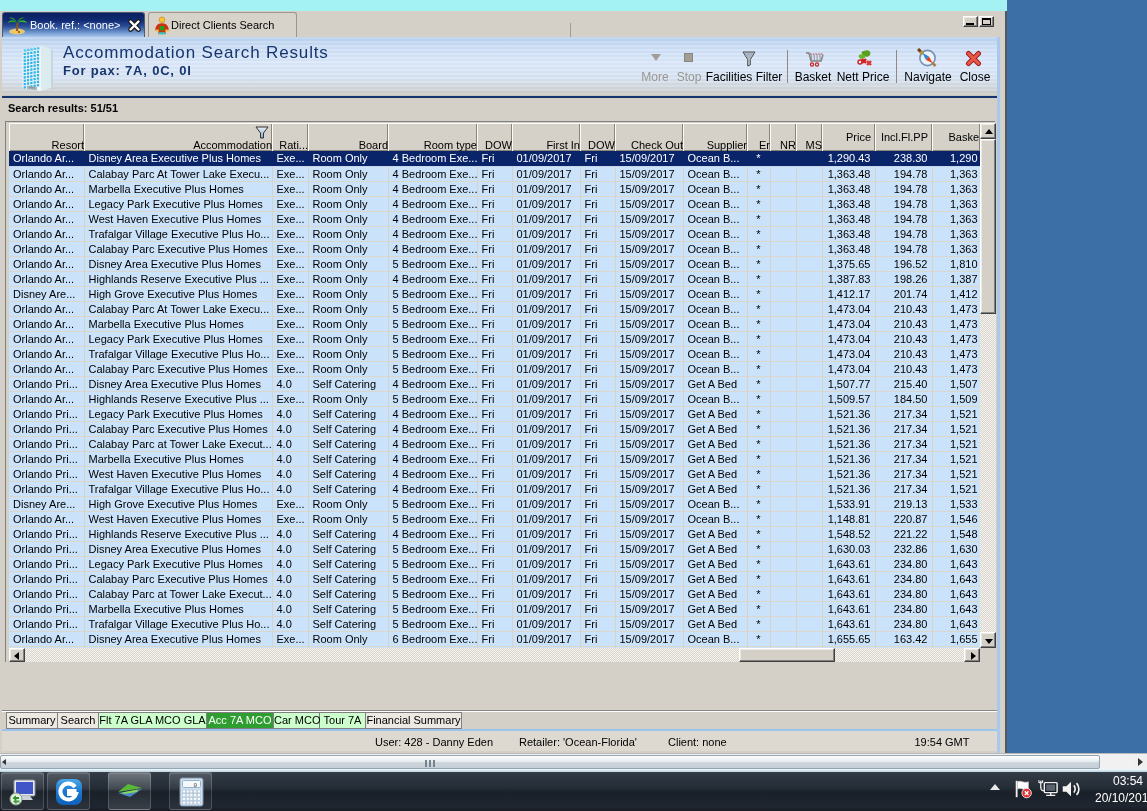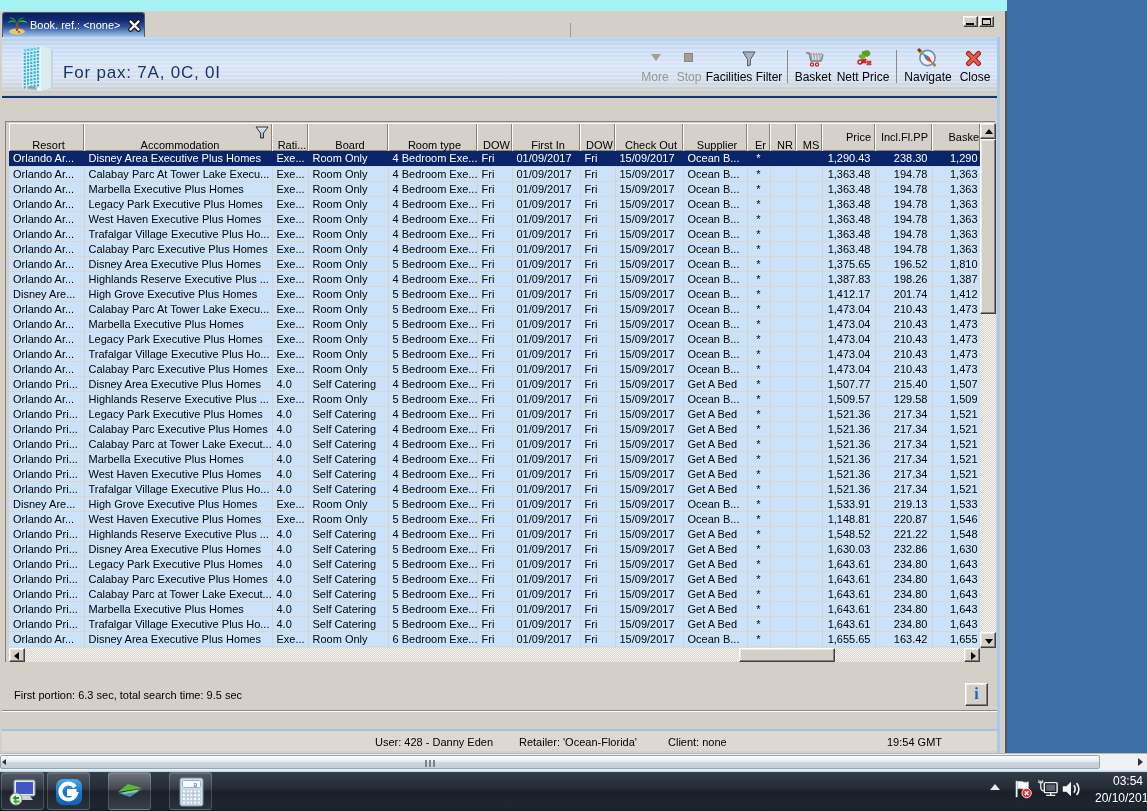--- a/index.html
+++ b/index.html
@@ -13,34 +13,34 @@
 #tab1 .lbl{position:absolute;left:27px;top:6px;}
 #tab2{left:148px;top:1px;width:149px;height:25px;background:#d7d3cb;border:1px solid #9a968e;border-bottom:none;border-radius:3px 3px 0 0;color:#000;font-size:11px;}
 #tab2 .lbl{position:absolute;left:22px;top:6px;}
 #tabline{left:570px;top:12px;width:1px;height:24px;background:#a09c94;}
 
 .winbtn{top:5px;width:15px;height:11px;background:#d4d0c8;border:1px solid #404040;border-top-color:#fff;border-left-color:#fff;box-shadow:inset -1px -1px 0 #808080,inset 1px 1px 0 #ece9e2;}
 
 #banner{left:2px;top:37px;width:997px;height:59px;background:linear-gradient(#bad2ee 0%,#cfe0f6 18%,#dcE9fa 45%,#d9e4f2 70%,#d2d6d8 88%,#cbc9c1 100%);}
 #banner .stripes{position:absolute;left:0;top:0;width:100%;height:100%;background:repeating-linear-gradient(180deg,rgba(255,255,255,0.10) 0 2px,rgba(70,100,150,0.04) 2px 4px);}
 #title1{left:61px;top:6px;font-size:17px;color:#17356d;letter-spacing:0.85px;}
-#title2{left:61px;top:26px;font-size:17px;color:#17356d;letter-spacing:0.8px;}
+#title2{left:61px;top:26px;font-size:13px;color:#17356d;letter-spacing:0.8px;font-weight:bold;}
 #navline{left:2px;top:96px;width:997px;height:2px;background:#15336e;}
 
 .tlbl{top:33px;font-size:12px;color:#000;text-align:center;white-space:nowrap;}
 .tlbl.dis{color:#9a968e;}
 .tsep{top:13px;width:1px;height:33px;background:#8e8a82;}
 
 #srstrip{left:2px;top:98px;width:997px;height:23px;background:#d4d0c8;}
 #srtext{left:6px;top:4px;font-size:11px;font-weight:bold;color:#000;}
 
 #tablewrap{left:5px;top:121px;width:990px;height:541px;background:#d4d0c8;border-top:1px solid #808080;border-left:1px solid #808080;}
 #grid{left:3px;top:1px;width:971px;height:525px;overflow:hidden;background:#cae2fa;}
 table{border-collapse:collapse;table-layout:fixed;width:971px;font-size:11px;}
-th{height:20px;background:#d5d1c8;font-weight:normal;text-align:center;padding:16px 0 0 4px;font-size:11px;white-space:nowrap;overflow:hidden;box-shadow:inset 1px 1px 0 #fcfbf7,inset -1px -1px 0 #8a8578;}
+th{height:20px;background:#d5d1c8;font-weight:normal;text-align:right;padding:16px 0 0 4px;font-size:11px;white-space:nowrap;overflow:hidden;box-shadow:inset 1px 1px 0 #fcfbf7,inset -1px -1px 0 #8a8578;}
 td{height:15px;padding:0 0 0 4px;white-space:nowrap;overflow:hidden;border-right:1px solid #d9d2c6;border-bottom:1px solid #ddd6ca;color:#000;}
 tr.sel td{background:#0a246a;color:#fff;border-right-color:#0a246a;border-bottom-color:#c8d4e8;}
 th.r,td.r{text-align:right;padding:0 4px 0 0;}
 td.pr2{padding-right:2px;}
 td.c{text-align:center;padding:0;}
 
 .sbtn{background:#d4d0c8;border:1px solid #404040;border-top-color:#fff;border-left-color:#fff;box-shadow:inset -1px -1px 0 #808080,inset 1px 1px 0 #ece9e2;}
 .arrow{position:absolute;width:0;height:0;}
 #vsb{left:974px;top:1px;width:16px;height:525px;background:repeating-conic-gradient(#f6f4f0 0 25%,#d8d4cc 0 50%);background-size:2px 2px;}
 #vthumb{left:0px;top:16px;width:16px;height:175px;}
@@ -86,20 +86,31 @@
         <path d="M10 8 C14 4 19 5 20 8 C16 6.5 12 7 10 8 Z" fill="#35b335"></path>
         <path d="M10 8 C8 3 4 1.5 2 3 C5 3 8 5.5 10 8 Z" fill="#2da32d"></path>
         <path d="M10 8 C11 3 16 1.5 18 3 C15 3 11.5 5.5 10 8 Z" fill="#249224"></path>
         <circle cx="12" cy="17" r="1.1" fill="#b04a10"></circle>
       </svg>
       <span class="lbl">Book. ref.: &lt;none&gt;</span>
       <svg class="ab" style="left:124px;top:5px" width="15" height="15" viewBox="0 0 15 15">
         <path d="M3.5 3.5 L11.5 11.5 M11.5 3.5 L3.5 11.5" stroke="#1a1a1a" stroke-width="4.6" stroke-linecap="round"></path>
         <path d="M3.5 3.5 L11.5 11.5 M11.5 3.5 L3.5 11.5" stroke="#fff" stroke-width="2.4" stroke-linecap="round"></path>
       </svg>
+    </div>
+    <div class="ab" id="tab2">
+      <svg class="ab" style="left:4px;top:2px" width="18" height="21" viewBox="0 0 20 21">
+        <circle cx="10" cy="4.2" r="3.1" fill="#f8c830" stroke="#c8861c" stroke-width="0.8"></circle>
+        <path d="M10 8 C4.5 8 2.5 12 2.5 16 L6 16 L6 20 L14 20 L14 16 L17.5 16 C17.5 12 15.5 8 10 8 Z" fill="#d03010"></path>
+        <path d="M2.5 15 L6.3 15 L6.3 17 L2.5 17 Z" fill="#f0c030"></path>
+        <path d="M17.5 15 L13.7 15 L13.7 17 L17.5 17 Z" fill="#f0c030"></path>
+        <rect x="7.5" y="11" width="5" height="5" fill="#20a020"></rect>
+        <rect x="6.5" y="18" width="7" height="2.5" fill="#30c8c8"></rect>
+      </svg>
+      <span class="lbl">Direct Clients Search</span>
     </div>
     <div class="ab" id="tabline"></div>
     <div class="ab winbtn" style="left:963px;">
         <div class="ab" style="left:2px;top:6px;width:8px;height:2px;background:#000"></div>
       </div>
     <div class="ab winbtn" style="left:979px;">
         <div class="ab" style="left:2px;top:1px;width:9px;height:7px;border:1px solid #000;border-top-width:2px;background:#d4d0c8"></div>
       </div>
   </div>
   <div class="ab" id="banner">
@@ -166,20 +177,21 @@
         <rect x="18.80" y="22.00" width="2.3" height="2.3" fill="#2fb4e8"></rect>
         <rect x="18.80" y="25.35" width="2.3" height="2.3" fill="#2fb4e8"></rect>
         <rect x="18.80" y="28.70" width="2.3" height="2.3" fill="#2fb4e8"></rect>
         <rect x="18.80" y="32.05" width="2.3" height="2.3" fill="#2fb4e8"></rect>
         <rect x="18.80" y="35.40" width="2.3" height="2.3" fill="#2fb4e8"></rect>
         <rect x="18.80" y="38.75" width="2.3" height="2.3" fill="#2fb4e8"></rect>
         <rect x="18.80" y="42.10" width="2.3" height="2.3" fill="#2fb4e8"></rect>
         <path d="M9 44 L19 44.8 L19 48.2 L9 47.2 Z" fill="#aab8c0"></path>
         <path d="M10.5 44.5 L17 45 L16.5 46.8 L11 46.3 Z" fill="#8a9aa4"></path>
       </svg>
+    <div class="ab" id="title1">Accommodation Search Results</div>
     <div class="ab" id="title2">For pax: 7A, 0C, 0I</div>
 
     <div class="ab tlbl dis" style="left:628px;width:50px">More</div>
     <div class="ab tlbl dis" style="left:662px;width:50px">Stop</div>
     <div class="ab tlbl" style="left:697px;width:90px">Facilities Filter</div>
     <div class="ab tlbl" style="left:786px;width:50px">Basket</div>
     <div class="ab tlbl" style="left:831px;width:60px">Nett Price</div>
     <div class="ab tlbl" style="left:901px;width:50px">Navigate</div>
     <div class="ab tlbl" style="left:948px;width:50px">Close</div>
     <div class="ab tsep" style="left:785px"></div>
@@ -218,20 +230,23 @@
       <path d="M15.5 15 L12 8.5 L9 12 Z" fill="#e83c14"></path>
       <path d="M15 14.5 L18.5 18" stroke="#a8804a" stroke-width="2.6"></path>
     </svg>
 
     <svg class="ab" style="left:963px;top:13px" width="17" height="17" viewBox="0 0 17 17">
       <path d="M3.5 3.5 L13.5 13.5 M13.5 3.5 L3.5 13.5" stroke="#a02020" stroke-width="5" stroke-linecap="round"></path>
       <path d="M3.5 3.5 L13.5 13.5 M13.5 3.5 L3.5 13.5" stroke="#e85948" stroke-width="3" stroke-linecap="round"></path>
     </svg>
   </div>
   <div class="ab" id="navline"></div>
+  <div class="ab" id="srstrip">
+      <div class="ab" id="srtext">Search results: 51/51</div>
+    </div>
   <div class="ab" id="tablewrap">
     <div class="ab" id="grid">
       <table>
       <colgroup>
             <col style="width:75px">
             <col style="width:188px">
             <col style="width:36px">
             <col style="width:80px">
             <col style="width:89px">
             <col style="width:35px">
@@ -571,21 +586,21 @@
               <td>5 Bedroom Exe...</td>
               <td>Fri</td>
               <td>01/09/2017</td>
               <td>Fri</td>
               <td>15/09/2017</td>
               <td>Ocean B...</td>
               <td class="c">*</td>
               <td></td>
               <td></td>
               <td class="r">1,509.57</td>
-              <td class="r">129.58</td>
+              <td class="r">184.50</td>
               <td class="r pr2">1,509</td>
             </tr>
 <tr>
               <td>Orlando Pri...</td>
               <td>Legacy Park Executive Plus Homes</td>
               <td>4.0</td>
               <td>Self Catering</td>
               <td>4 Bedroom Exe...</td>
               <td>Fri</td>
               <td>01/09/2017</td>
@@ -905,31 +920,36 @@
       <div class="ab sbtn" style="left:0;top:0;width:16px;height:14px">
           <div class="arrow" style="left:4px;top:3px;border-top:4px solid transparent;border-bottom:4px solid transparent;border-right:5px solid #000;"></div>
         </div>
       <div class="ab sbtn" id="hthumb"></div>
       <div class="ab sbtn" style="left:955px;top:0;width:16px;height:14px">
           <div class="arrow" style="left:6px;top:3px;border-top:4px solid transparent;border-bottom:4px solid transparent;border-left:5px solid #000;"></div>
         </div>
     </div>
     <div class="ab" id="corner"></div>
   </div>
-  <div class="ab" id="botpanel">
-    <div class="ab" id="fptext">First portion: 6.3 sec, total search time: 9.5 sec</div>
-    <div class="ab" id="ibtn">i</div>
+  <div class="ab" id="groove"></div>
+  <div class="ab" id="btabs">
+    <div class="btab first" style="left:4px;width:52px">Summary</div>
+    <div class="btab" style="left:56px;width:41px">Search</div>
+    <div class="btab green" style="left:97px;width:108px">Flt 7A GLA MCO GLA</div>
+    <div class="btab selg" style="left:205px;width:67px">Acc 7A MCO</div>
+    <div class="btab green" style="left:272px;width:46px">Car MCO</div>
+    <div class="btab green" style="left:318px;width:46px">Tour 7A</div>
+    <div class="btab" style="left:364px;width:96px">Financial Summary</div>
   </div>
-  <div class="ab" id="groove"></div>
   <div class="ab" id="btabline"></div>
   <div class="ab" id="statusbar">
     <div class="ab" style="left:373px;top:5px">User: 428 - Danny Eden</div>
     <div class="ab" style="left:517px;top:5px">Retailer: 'Ocean-Florida'</div>
     <div class="ab" style="left:666px;top:5px">Client: none</div>
-    <div class="ab" style="left:885px;top:5px;width:110px;text-align:left">19:54 GMT</div>
+    <div class="ab" style="left:885px;top:5px;width:110px;text-align:center">19:54 GMT</div>
   </div>
 
   <div class="ab" style="left:997px;top:37px;width:3px;height:716px;background:#a8c9ee;"></div>
   <div class="ab" style="left:1000px;top:11px;width:7px;height:742px;background:#d4d0c8;border-right:2px solid #54585c;"></div>
 </div>
 
 <div class="ab" id="bigsb">
   <div class="ab" id="bigthumb">
       <div class="ab" id="biggrip"></div>
     </div>

